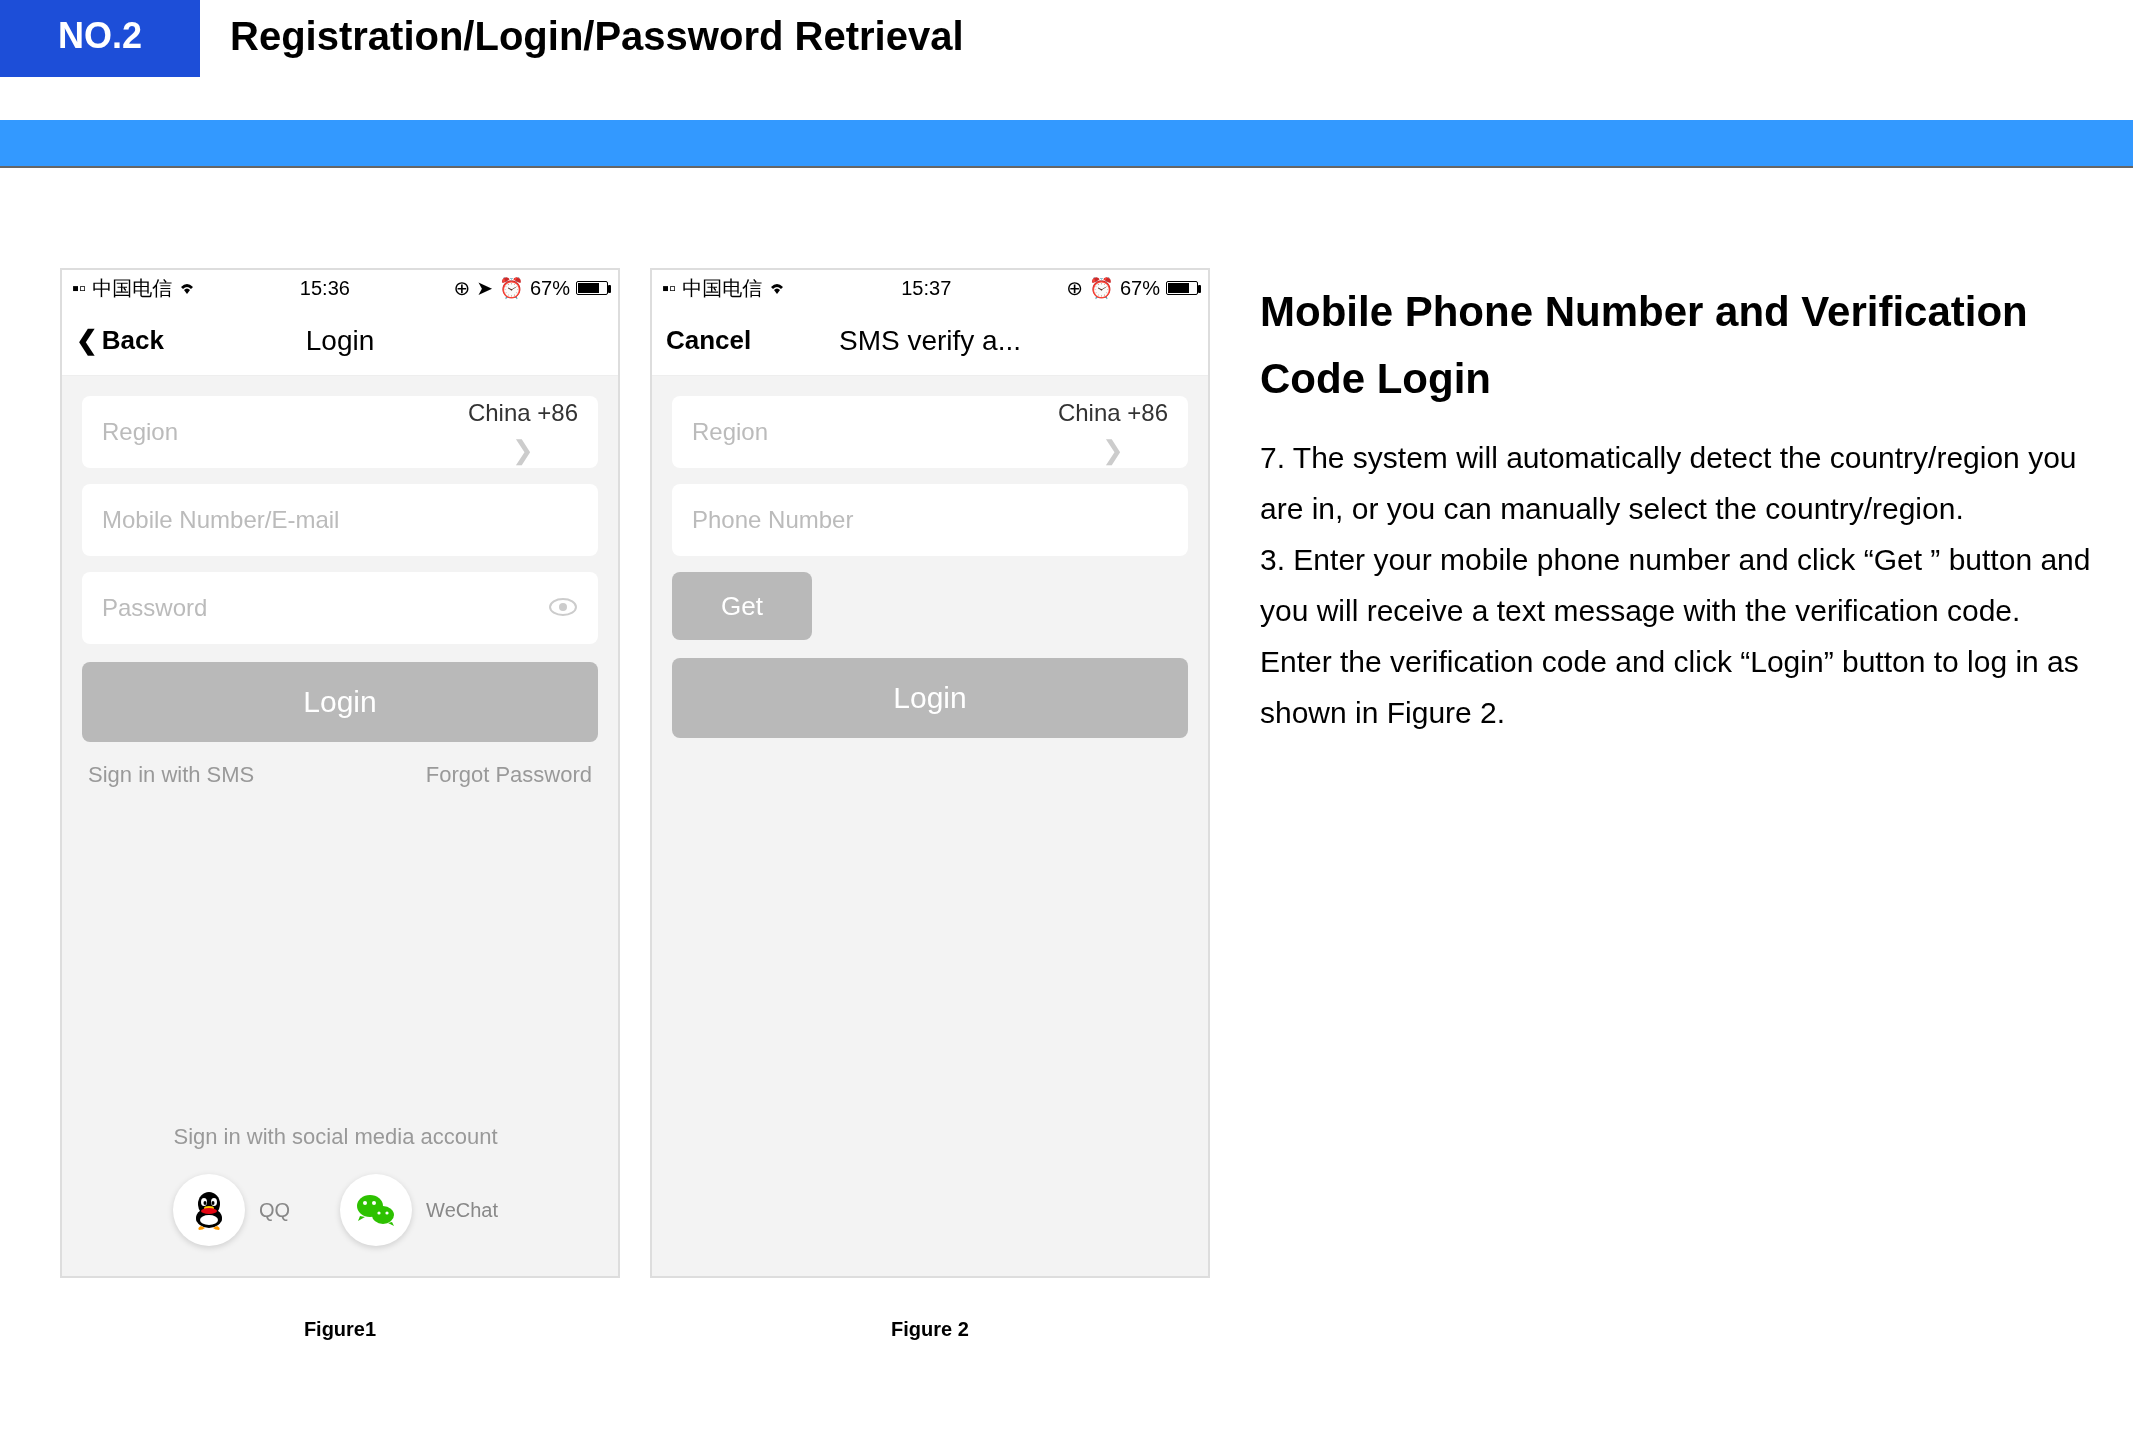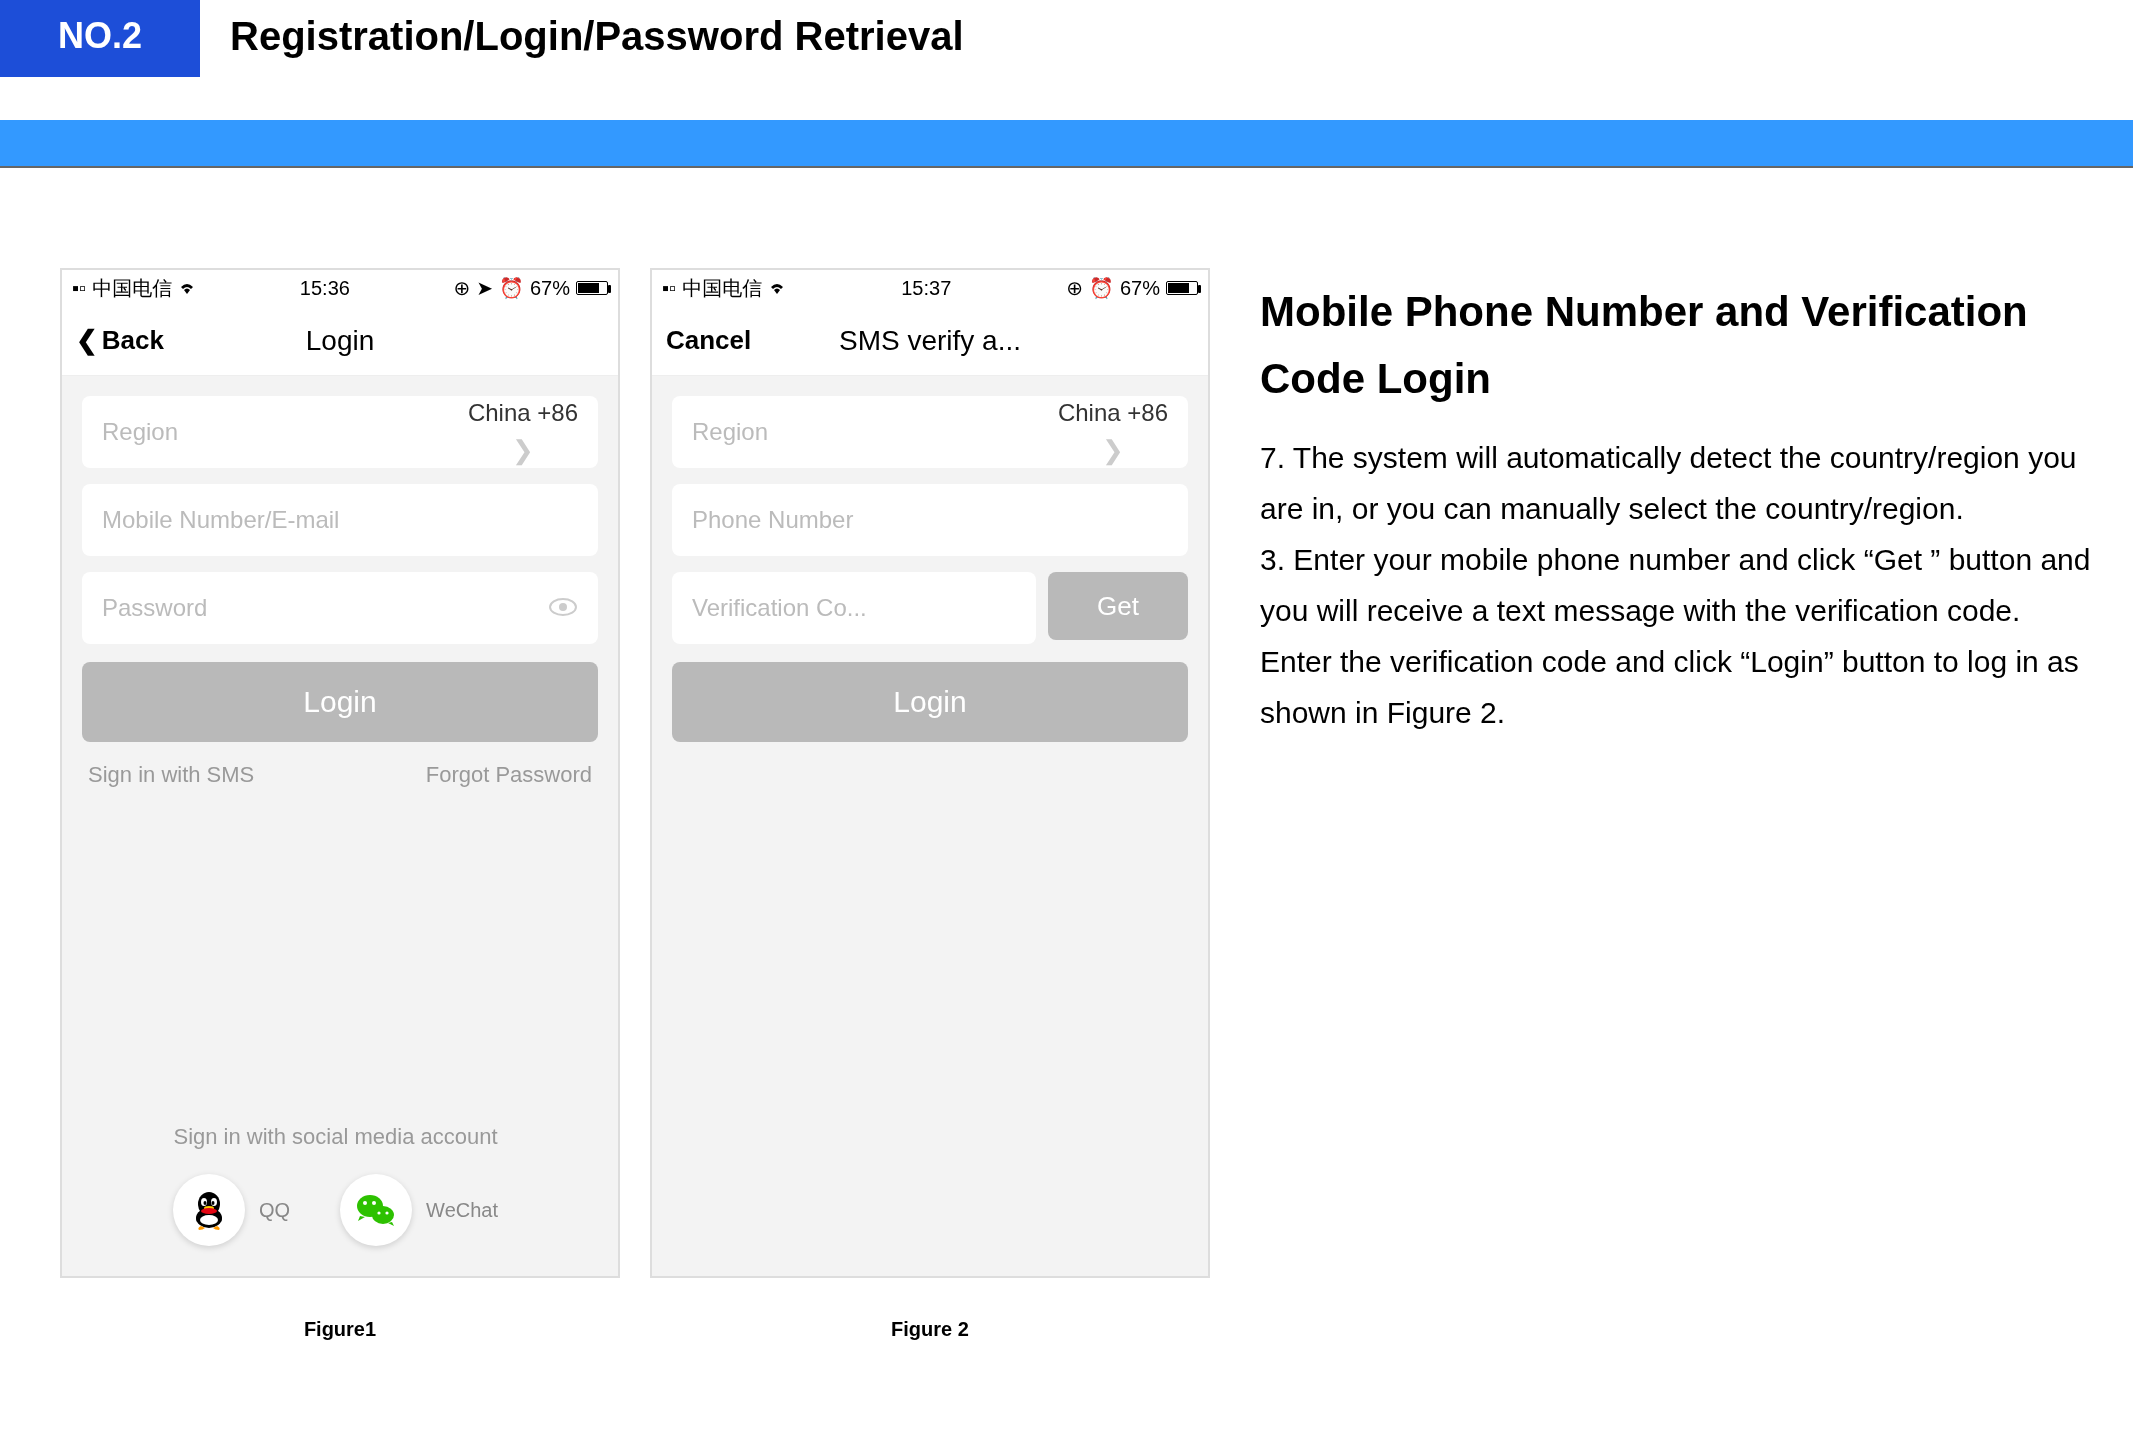--- a/index.html
+++ b/index.html
@@ -353,23 +353,20 @@
             <span class="field-label">Region</span>
             <span class="field-value">
               <span>China +86</span>
               <span class="chevron">❯</span>
             </span>
           </div>
           <div class="field">
             <span class="field-label">Phone Number</span>
           </div>
           <div class="field-row" style="margin-bottom:16px;">
-            <div class="field">
-              <span class="field-label">Verification Co...</span>
-            </div>
             <div class="get-btn">Get</div>
           </div>
           <div class="login-btn">Login</div>
         </div>
       </div>
       <div class="figure-caption">Figure 2</div>
     </div>
 
   </div>
 

